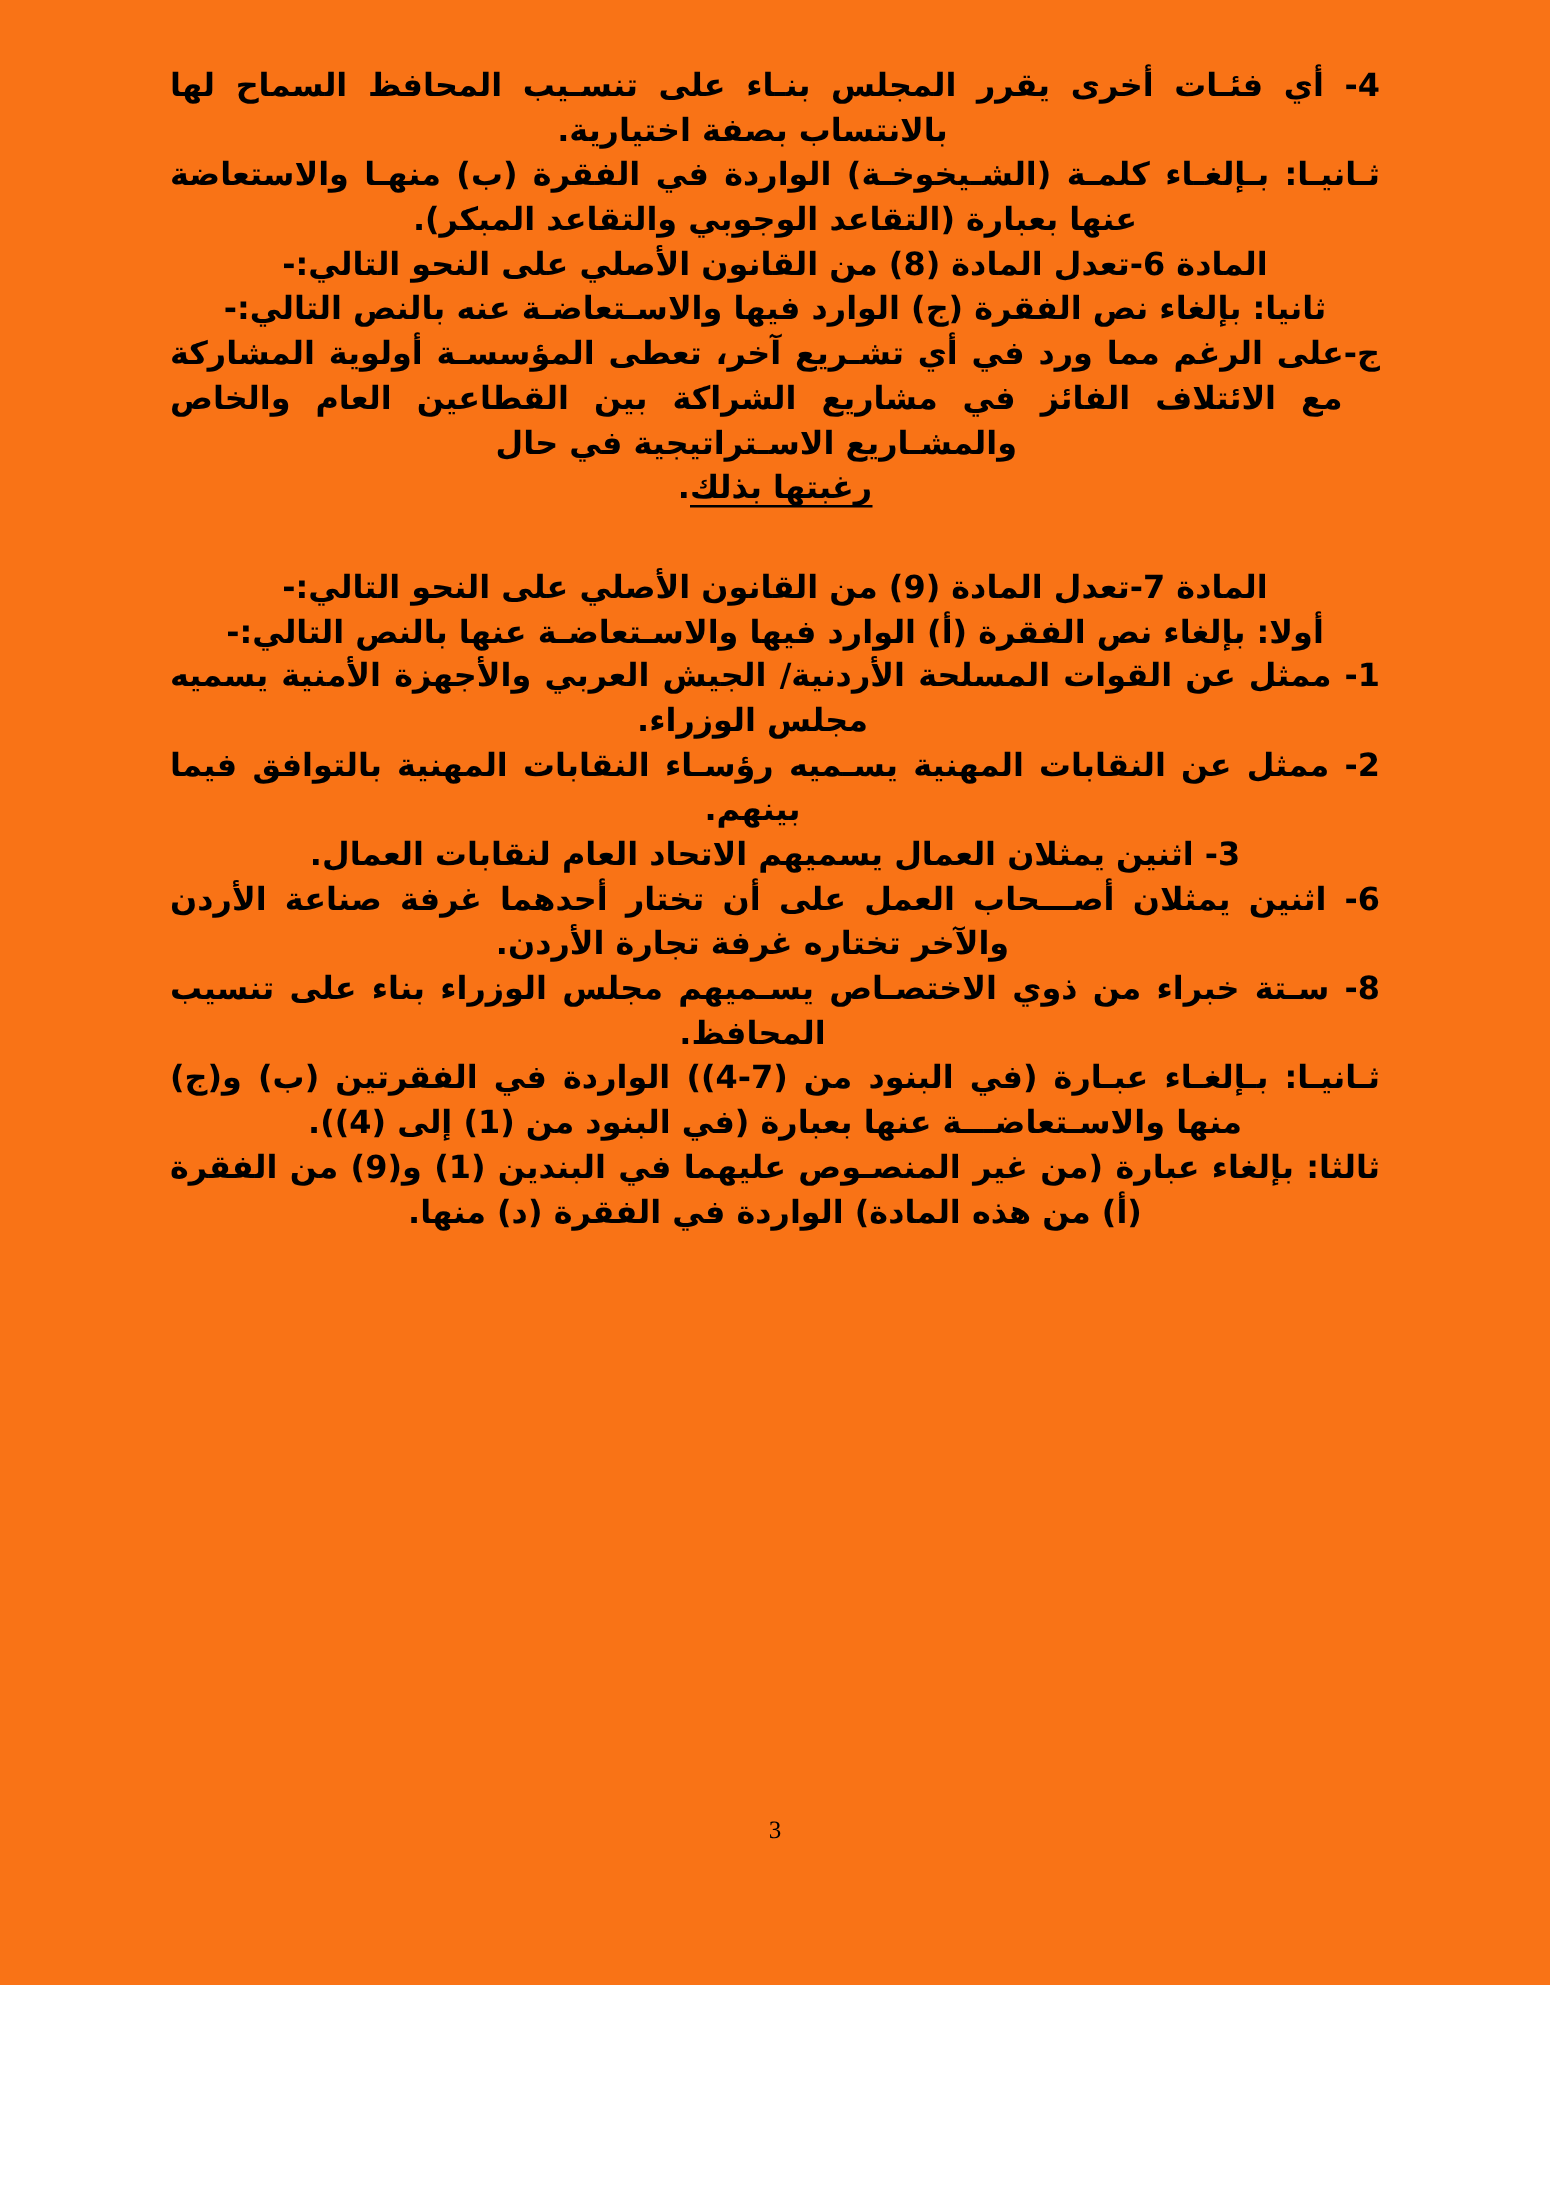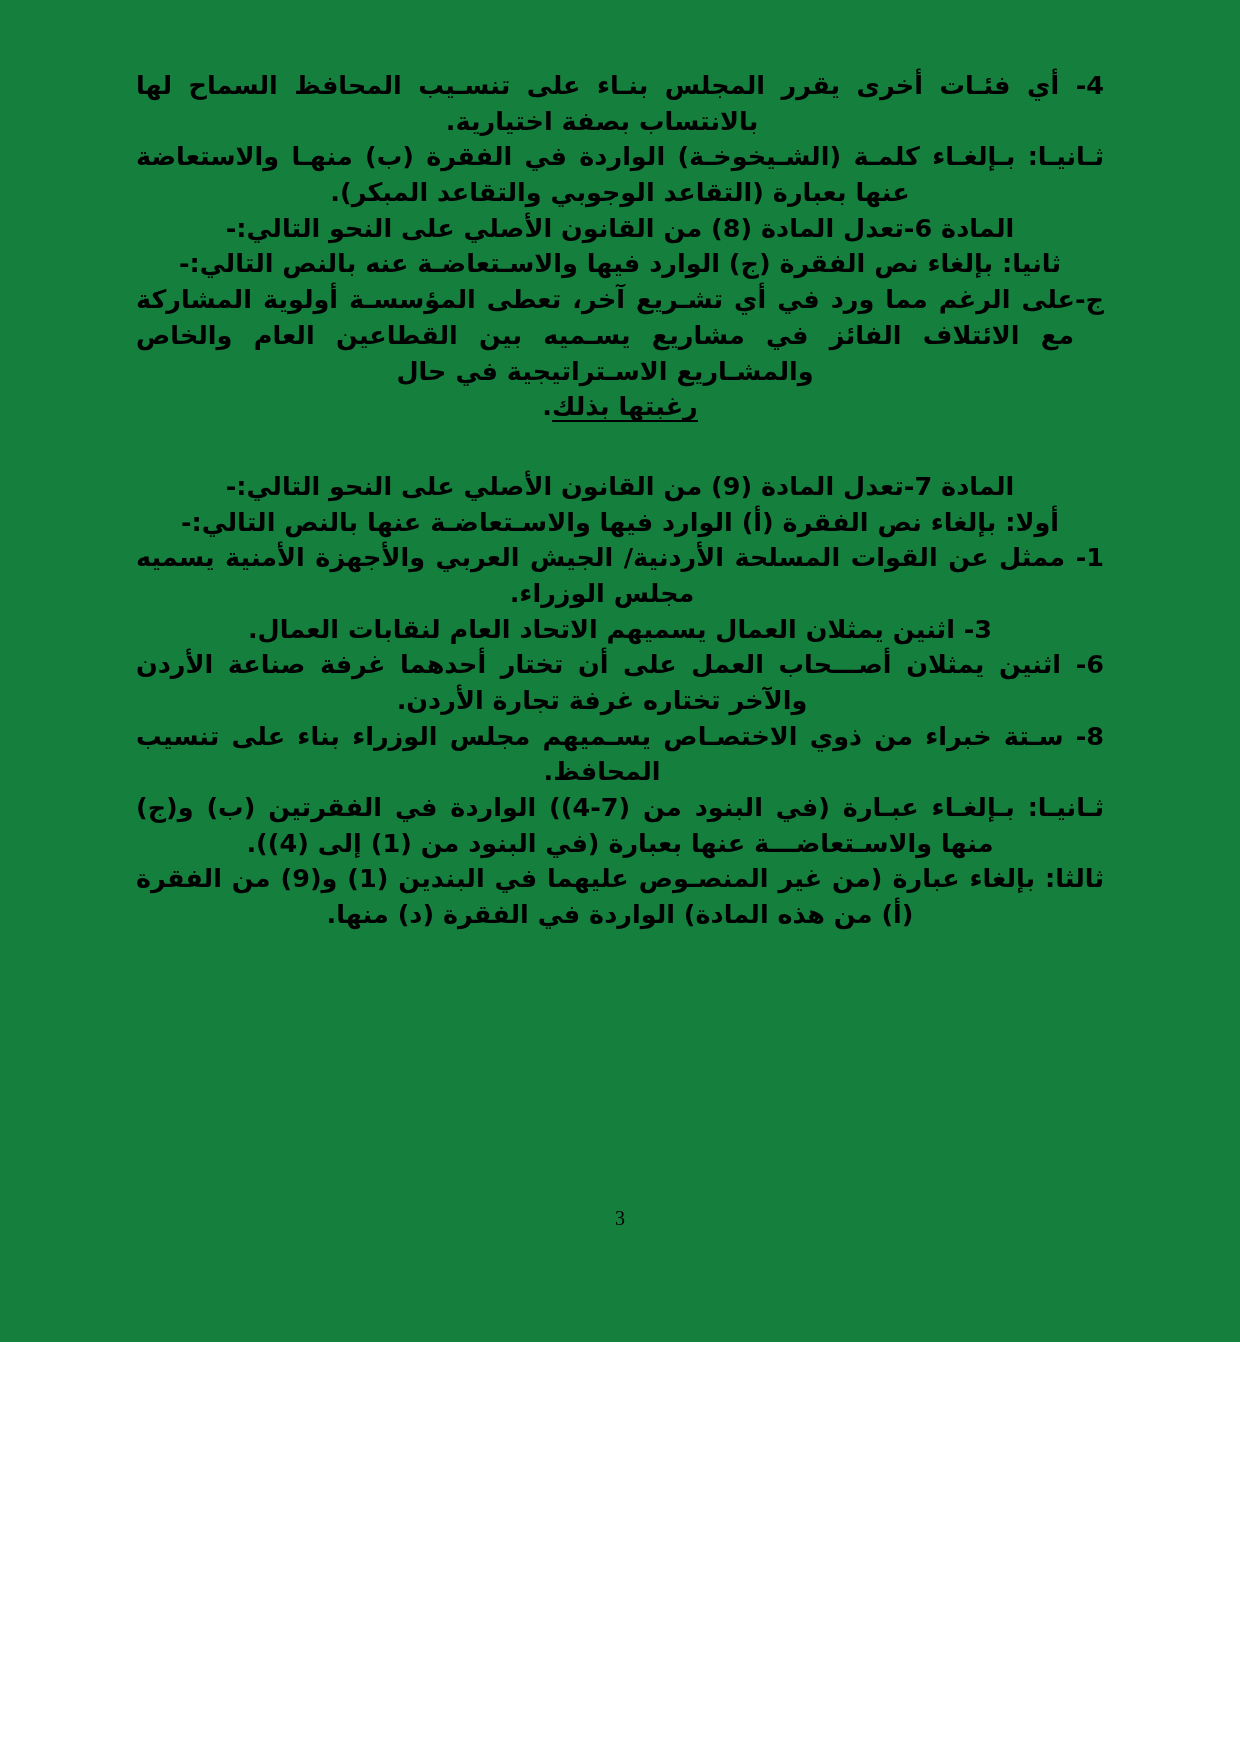--- a/index.html
+++ b/index.html
@@ -12,24 +12,24 @@
     width: 1240px;
     height: 1755px;
     font-family: "DejaVu Sans", "Liberation Sans", sans-serif;
     color: #000000;
     position: relative;
     overflow: hidden;
   }
   .page {
     box-sizing: border-box;
     width: 1240px;
-    height: 1342px;
-    padding: 68px 136px 0 136px;
+    height: 1588px;
+    padding: 52px 136px 0 136px;
     position: relative;
-    background: #15803d;
+    background: #f97316;
   }
   .doc-body {
     direction: rtl;
     text-align: justify;
     text-align-last: center;
     font-weight: bold;
     font-size: 25.5px;
     line-height: 1.40;
     letter-spacing: 0px;
   }
@@ -95,33 +95,34 @@
 
     <p class="blk numlist">4- أي فئـات أخرى يقرر المجلس بنـاء على تنسـيب المحافظ السماح لها بالانتساب بصفة اختيارية.</p>
 
     <p class="blk blk-sub">ثـانيـا: بـإلغـاء كلمـة (الشـيخوخـة) الواردة في الفقرة (ب) منهـا والاستعاضة عنها بعبارة (التقاعد الوجوبي والتقاعد المبكر).</p>
 
     <p class="blk blk-article">المادة 6-تعدل المادة (8) من القانون الأصلي على النحو التالي:-</p>
 
 
     <p class="blk blk-sub">ثانيا: بإلغاء نص الفقرة (ج) الوارد فيها والاسـتعاضـة عنه بالنص التالي:-</p>
 
-    <p class="blk para-j">ج-على الرغم مما ورد في أي تشـريع آخر، تعطى المؤسسـة أولوية المشاركة مع الائتلاف الفائز في مشاريع يسـميه بين القطاعين العام والخاص والمشـاريع الاسـتراتيجية في حال</p>
+    <p class="blk para-j">ج-على الرغم مما ورد في أي تشـريع آخر، تعطى المؤسسـة أولوية المشاركة مع الائتلاف الفائز في مشاريع الشراكة بين القطاعين العام والخاص والمشـاريع الاسـتراتيجية في حال</p>
 
     <p class="blk" style="text-align-last:center;"><span class="underline-tail">رغبتها بذلك</span><span>.</span></p>
 
     <div class="gap-large"></div>
 
     <p class="blk blk-article">المادة 7-تعدل المادة (9) من القانون الأصلي على النحو التالي:-</p>
 
     <p class="blk blk-sub">أولا: بإلغاء نص الفقرة (أ) الوارد فيها والاسـتعاضـة عنها بالنص التالي:-</p>
 
 
     <p class="blk numlist">1- ممثل عن القوات المسلحة الأردنية/ الجيش العربي والأجهزة الأمنية يسميه مجلس الوزراء.</p>
 
+    <p class="blk numlist">2- ممثل عن النقابات المهنية يسـميه رؤسـاء النقابات المهنية بالتوافق فيما بينهم.</p>
 
     <p class="blk numlist">3- اثنين يمثلان العمال يسميهم الاتحاد العام لنقابات العمال.</p>
 
     <p class="blk numlist">6- اثنين يمثلان أصـــحاب العمل على أن تختار أحدهما غرفة صناعة الأردن والآخر تختاره غرفة تجارة الأردن.</p>
 
     <p class="blk numlist">8- سـتة خبراء من ذوي الاختصـاص يسـميهم مجلس الوزراء بناء على تنسيب المحافظ.</p>
 
     <p class="blk blk-sub">ثـانيـا: بـإلغـاء عبـارة (في البنود من (7-4)) الواردة في الفقرتين (ب) و(ج) منها والاسـتعاضـــة عنها بعبارة (في البنود من (1) إلى (4)).</p>
 
     <p class="blk blk-sub">ثالثا: بإلغاء عبارة (من غير المنصـوص عليهما في البندين (1) و(9) من الفقرة (أ) من هذه المادة) الواردة في الفقرة (د) منها.</p>

